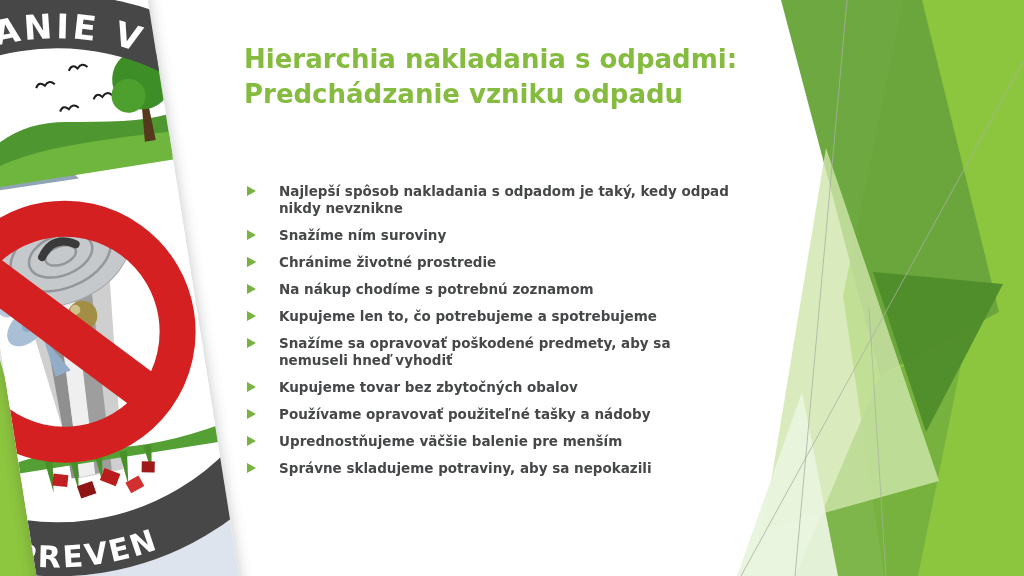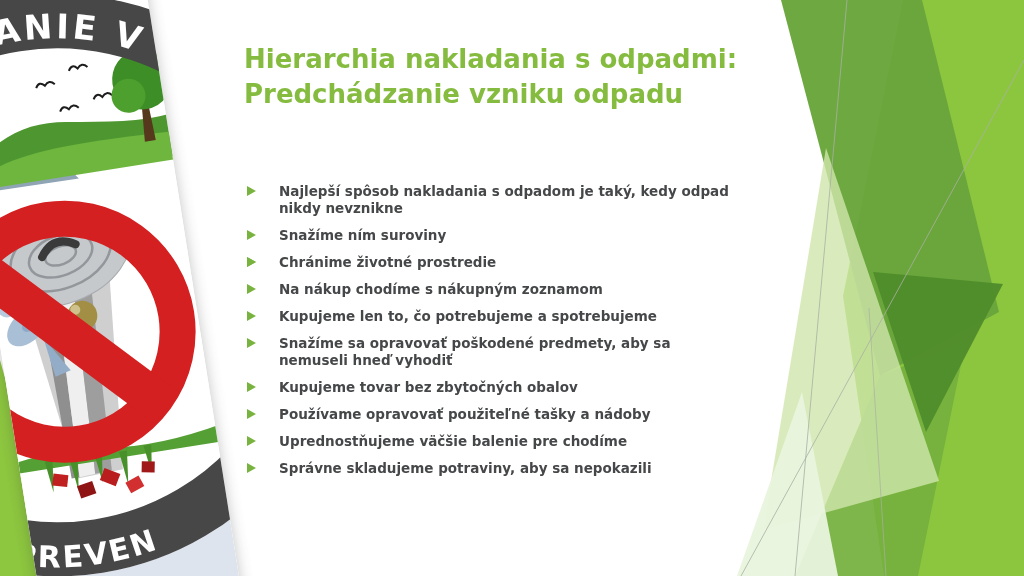--- a/index.html
+++ b/index.html
@@ -172,22 +172,22 @@
   <h1 class="title">
     <span class="tl">Hierarchia nakladania s odpadmi:</span>
     <span class="tl">Predchádzanie vzniku odpadu</span>
   </h1>
 
   <ul class="bullets">
     <li><span class="arr"></span><span>Najlepší spôsob nakladania s odpadom je taký, kedy odpad nikdy nevznikne</span></li>
     <li><span class="arr"></span><span>Snažíme ním suroviny</span></li>
     <li><span class="arr"></span></li>
     <li><span class="arr"></span><span>Chránime životné prostredie</span></li>
-    <li><span class="arr"></span><span>Na nákup chodíme s nákupným zoznamom</span></li>
+    <li><span class="arr"></span><span>Na nákup chodíme s potrebnú zoznamom</span></li>
     <li><span class="arr"></span><span>Kupujeme len to, čo potrebujeme a spotrebujeme</span></li>
     <li><span class="arr"></span><span>Snažíme sa opravovať poškodené predmety, aby sa nemuseli hneď vyhodiť</span></li>
     <li><span class="arr"></span><span>Kupujeme tovar bez zbytočných obalov</span></li>
     <li><span class="arr"></span><span>Používame opravovať použiteľné tašky a nádoby</span></li>
-    <li><span class="arr"></span><span>Uprednostňujeme väčšie balenie pre chodíme</span></li>
+    <li><span class="arr"></span><span>Uprednostňujeme väčšie balenie pre menším</span></li>
     <li><span class="arr"></span><span>Správne skladujeme potraviny, aby sa nepokazili</span></li>
   </ul>
 
 </div>
 
 </body></html>

